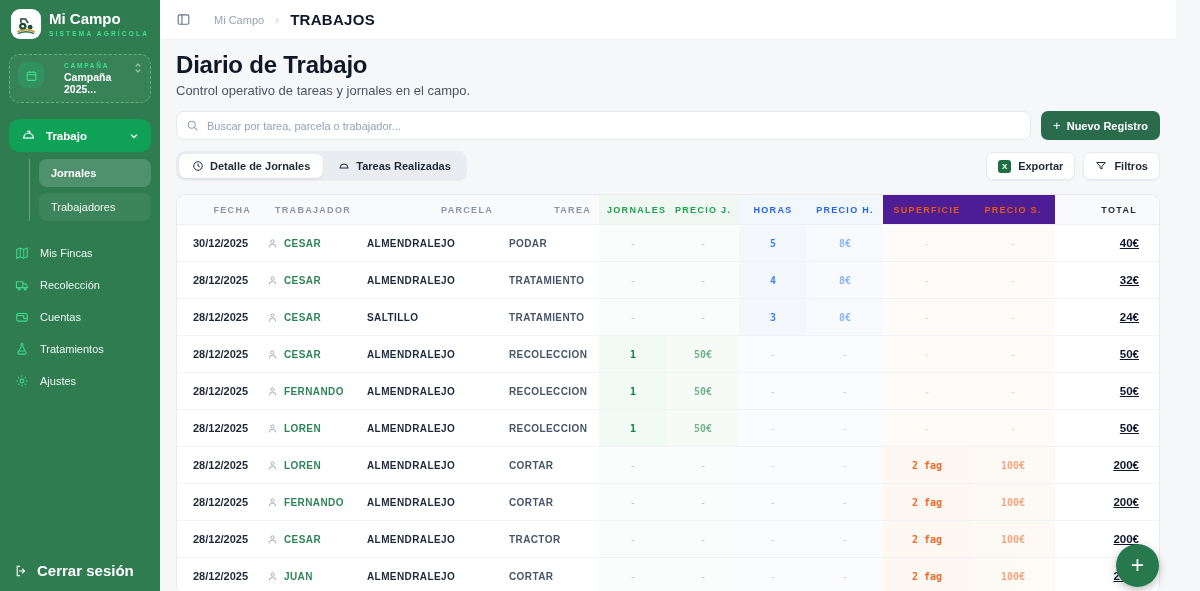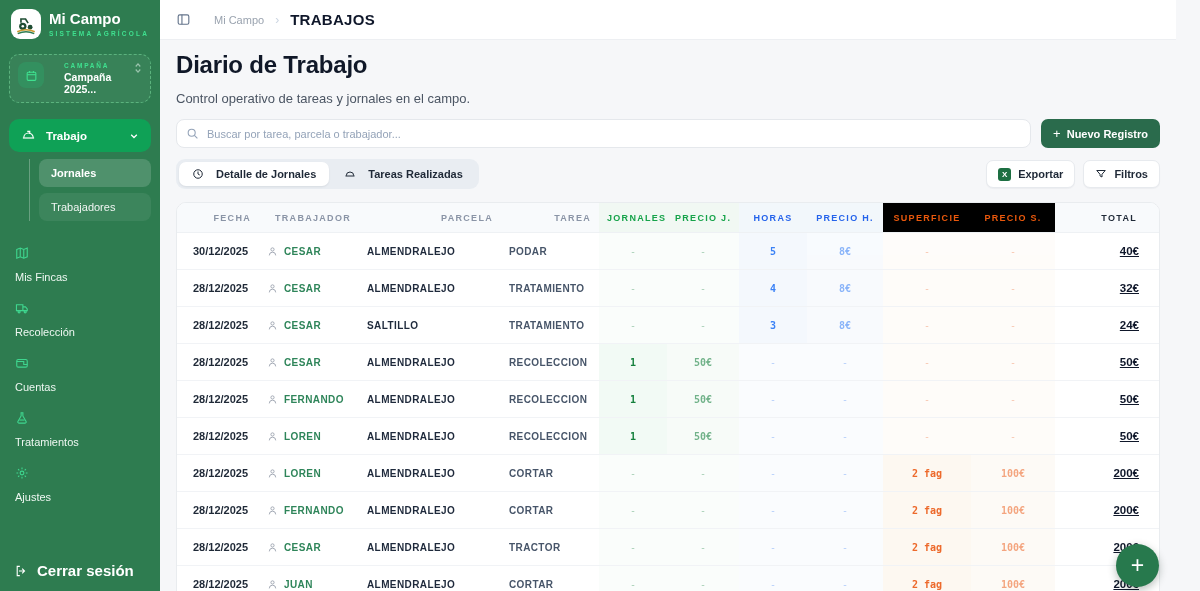--- a/index.html
+++ b/index.html
@@ -17,63 +17,63 @@
   .camp-label { font-size:6.5px; font-weight:700; letter-spacing:1.8px; color:#3fe08f; }
   .camp-value { font-size:10.5px; font-weight:700; color:#fff; margin-top:2px; }
   .camp-arrows { margin-left:auto; opacity:.65; }
   .nav-active { margin:16px 9px 0; background:#0fa156; border-radius:10px; padding:9px 12px; display:flex; align-items:center; gap:10px; font-size:11.5px; font-weight:700; cursor:pointer; }
   .nav-active .chev { margin-left:auto; }
   .subtree { margin:7px 9px 0 29px; border-left:1px solid rgba(255,255,255,.28); padding-left:9px; display:flex; flex-direction:column; gap:6px; }
   .subitem { border-radius:8px; padding:8px 12px; font-size:11px; cursor:pointer; }
   .subitem.on { background:rgba(255,255,255,.16); font-weight:700; }
   .subitem.off { background:rgba(255,255,255,.07); font-weight:500; color:rgba(255,255,255,.92); }
   .nav-list { margin-top:16px; display:flex; flex-direction:column; }
-  .nav-item { display:flex; gap:11px; padding:9px 15px; font-size:11px; color:#eef7f1; cursor:pointer;flex-direction:column; }
+  .nav-item { display:flex; align-items:center; gap:11px; padding:9px 15px; font-size:11px; color:#eef7f1; cursor:pointer; }
   .nav-item svg { flex-shrink:0; }
   .logout { margin-top:auto; display:flex; align-items:center; gap:9px; padding:12px 14px; font-size:15px; font-weight:700; color:#fff; cursor:pointer; }
   .ig { color:#3fd68f; }
 
   
   .rightside { flex:1; display:flex; flex-direction:column; min-width:0; }
   .topbar { height:40px; background:#fff; border-bottom:1px solid #edeff2; display:flex; align-items:center; padding:0 16px; gap:11px; flex-shrink:0; }
   .crumb-root { font-size:11px; color:#9aa3af; cursor:pointer; }
   .crumb-sep { color:#cbd5e1; font-size:12px; }
   .crumb-cur { font-size:15px; font-weight:800; color:#0f172a; letter-spacing:.3px; }
 
   .main { flex:1; padding:11px 16px 0; overflow:hidden; position:relative; }
   .page-title { font-size:24px; font-weight:800; color:#101828; letter-spacing:-.2px; }
-  .page-sub { font-size:13px; color:#4b5563; margin-top:12px; }
+  .page-sub { font-size:13px; color:#4b5563; margin-top:4px; }
 
   .search-row { display:flex; gap:10px; margin-top:13px; align-items:center; }
   .search-wrap { flex:1; position:relative; }
   .search-wrap svg { position:absolute; left:10px; top:8px; }
   .search-input { width:100%; height:29px; border:1px solid #e5e8ec; border-radius:8px; padding:0 10px 0 30px; font-size:11px; color:#334155; background:#fff; outline:none; font-family:"Liberation Sans",sans-serif; }
   .search-input::placeholder { color:#94a3b8; }
   .btn-primary { height:29px; background:#2a6b4c; color:#fff; border:none; border-radius:7px; font-size:11px; font-weight:700; padding:0 12px; display:flex; align-items:center; gap:6px; cursor:pointer; font-family:"Liberation Sans",sans-serif; }
   .btn-primary .plus { font-size:13px; font-weight:400; }
 
   .tabs-row { display:flex; margin-top:11px; align-items:center; }
   .tabs { display:inline-flex; background:#e9edf2; border-radius:9px; padding:3px; gap:2px; }
-  .tab { display:flex; align-items:center; gap:12px; padding:6px 13px; font-size:11px; font-weight:700; color:#1f2937; border-radius:7px; cursor:pointer; }
+  .tab { display:flex; align-items:center; gap:6px; padding:6px 13px; font-size:11px; font-weight:700; color:#1f2937; border-radius:7px; cursor:pointer; }
   .tab.active { background:#fff; box-shadow:0 1px 2px rgba(16,24,40,.08); }
   .right-actions { margin-left:auto; display:flex; gap:8px; }
   .btn-ghost { height:28px; background:#fff; border:1px solid #e7eaee; border-radius:7px; font-size:11px; font-weight:700; color:#1f2937; padding:0 11px; display:flex; align-items:center; gap:7px; cursor:pointer; box-shadow:0 1px 1px rgba(16,24,40,.04); font-family:"Liberation Sans",sans-serif; }
   .xls { width:13px; height:13px; background:#1d6f42; border-radius:3px; color:#fff; font-size:8px; font-weight:800; display:flex; align-items:center; justify-content:center; }
 
   
   .card { margin-top:13px; background:#fff; border:1px solid #e9ecef; border-radius:10px; overflow:hidden; }
   table { width:100%; border-collapse:collapse; table-layout:fixed; }
   thead th { background:#f8fafc; font-size:9px; font-weight:700; letter-spacing:1.3px; color:#8a94a6; text-align:right; padding:10px 8px 9px; border-bottom:1px solid #eef1f4; text-transform:uppercase; white-space:nowrap; }
   thead th.c, tbody td.c { text-align:center; }
   thead th.hg { color:#16a34a; } thead th.hb { color:#2563eb; } thead th.ho { color:#ea580c; }
   thead th.ht { color:#1f2937; text-align:right; padding-right:16px; }
   tbody td { padding:11px 8px; border-top:1px solid #f1f3f6; white-space:nowrap; overflow:hidden; }
   tbody tr:first-child td { border-top:none; }
   .col-g { background:#f2faf5; } .col-b { background:#f4f8fd; } .col-o { background:#fdf8f1; }
-  th.col-g { background:#f1f8f3; } th.col-b { background:#f2f7fb; } th.col-o { background:#000000; }
+  th.col-g { background:#f1f8f3; } th.col-b { background:#f2f7fb; } th.col-o { background:#4c1d95; }
   .td-fecha { font-size:11px; font-weight:700; color:#1f2937; }
   .td-worker { font-size:10px; font-weight:700; color:#2f855a; letter-spacing:.4px; }
   .td-worker .wcell { display:flex; align-items:center; gap:6px; }
   .td-parcela { font-size:10px; font-weight:700; color:#1e293b; letter-spacing:.4px; }
   .td-tarea { font-size:10px; font-weight:700; color:#475569; letter-spacing:.4px; }
   .num { font-family:"DejaVu Sans Mono",monospace; font-size:10px; font-weight:700; }
   .ng { color:#15803d; } .nb { color:#3b82f6; } .no { color:#ed6a2c; }
   .soft { opacity:.6; }
   .dash { opacity:.38; font-weight:400; }
   .td-total { font-size:11.5px; font-weight:800; color:#0f172a; text-align:right; padding-right:14px !important;text-decoration:underline; }

